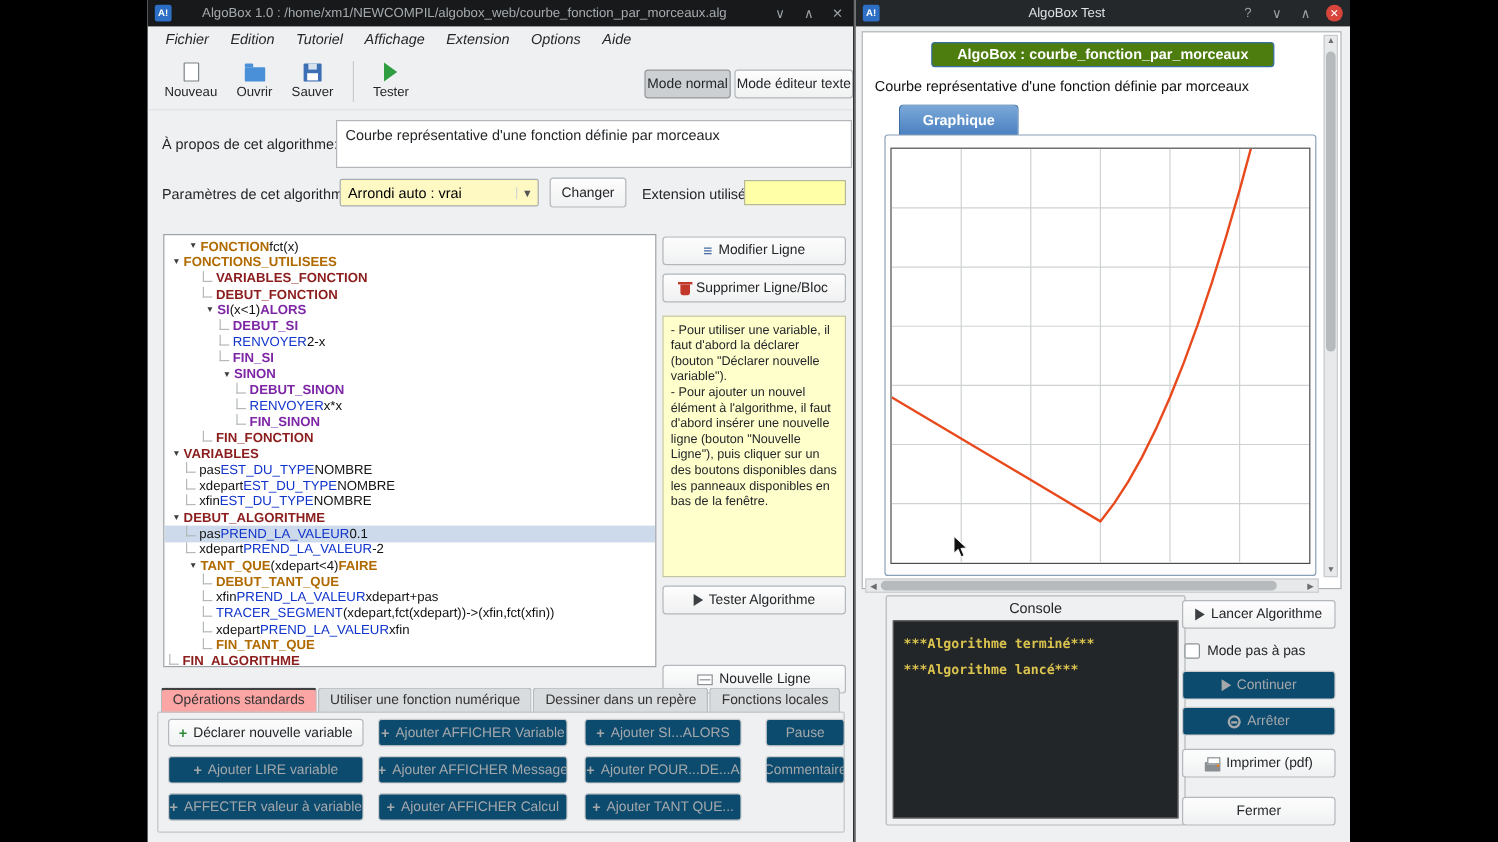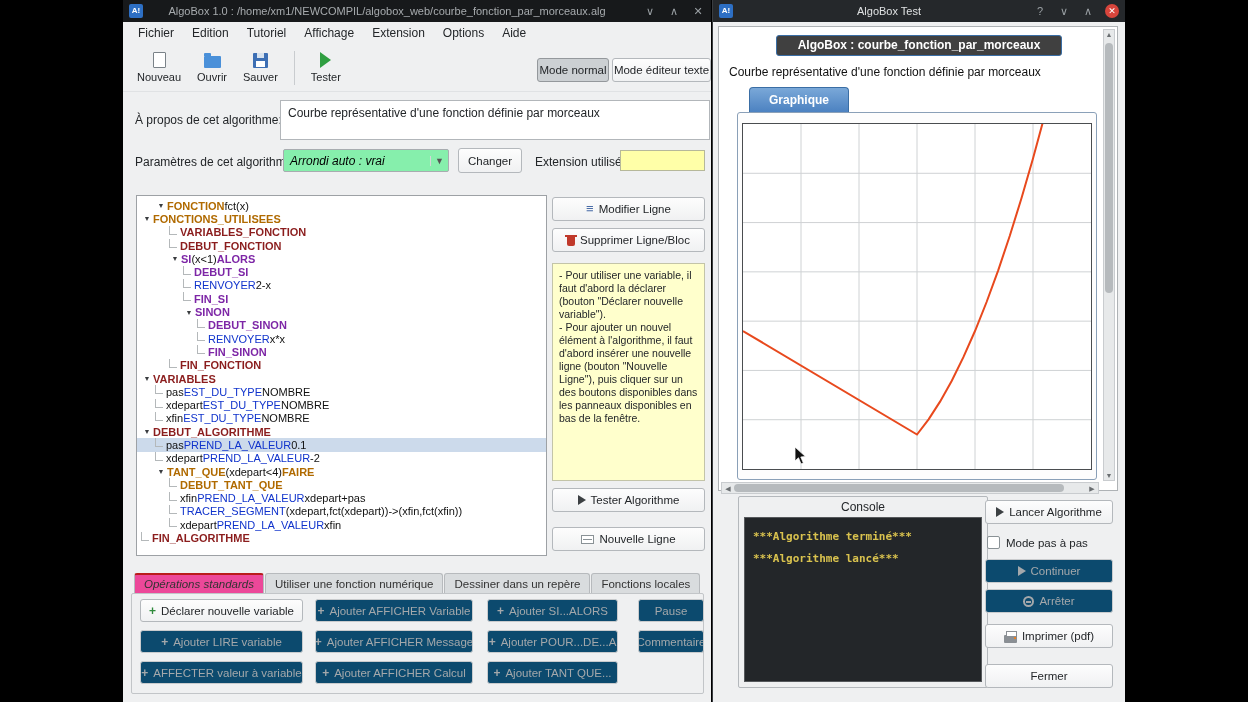--- a/index.html
+++ b/index.html
@@ -18,21 +18,21 @@
   #test-window .tb-title { color:#dfe1e2; }
   .logo { width:14px; height:14px; background:#2d6fc4; border-radius:2px; color:#fff;
           font-size:8px; font-weight:bold; text-align:center; line-height:14px; flex:none; }
   .tb-ctrls { position:absolute; right:6px; top:0; height:22px; display:flex; align-items:center; gap:10px; }
   .tb-ctrl { color:#9aa0a4; font-size:11px; width:14px; text-align:center; cursor:default; }
   .tb-ctrl.red-close { background:#d8453c; color:#fff; border-radius:50%; width:14px; height:14px;
                        line-height:14px; font-size:9px; }
 
   
   .menubar { position:absolute; left:0; top:22px; right:0; height:22px; display:flex;
-             align-items:center; padding-left:6px; }
+             align-items:center; padding-left:6px;font-style:italic; }
   .menu-item { font-size:12px; color:#232629; padding:0 9px; }
   .toolbar { position:absolute; left:0; top:44px; right:0; height:48px; display:flex;
              align-items:center; padding-left:6px; border-bottom:1px solid #e0e2e4; }
   .toolbtn { display:flex; flex-direction:column; align-items:center; gap:3px; padding:4px 8px;
              font-size:11px; color:#232629; }
   .tsep { width:1px; height:34px; background:#c9cccf; margin:0 8px; }
   .icon-new { width:13px; height:16px; background:#fff; border:1px solid #7a8288; border-radius:1px; }
   .icon-open { width:17px; height:12px; background:#4a90d9; border-radius:1px; position:relative; margin-top:4px; }
   .icon-open::before { content:""; position:absolute; left:0; top:-3px; width:7px; height:3px;
                        background:#4a90d9; border-radius:1px 1px 0 0; }
@@ -43,22 +43,22 @@
                border-bottom:8px solid transparent; }
   .mode-btn { position:absolute; top:58px; height:24px; font-size:11.5px; display:flex;
               align-items:center; justify-content:center; border:1px solid #b4b8bc; border-radius:3px;
               background:linear-gradient(#fdfdfd,#f0f1f2); color:#232629; padding:0 8px; white-space:nowrap; }
   .mode-btn.pressed { background:#ccd0d3; border-color:#94989c; }
 
   
   .field-label { position:absolute; font-size:12px; color:#232629; white-space:nowrap; }
   .about-box { position:absolute; left:157px; top:100px; width:430px; height:40px; background:#fff;
                border:1px solid #b2b6ba; font-size:12px; color:#232629; padding:5px 7px; }
-  .combo { position:absolute; left:160px; top:149px; width:166px; height:23px; background:#86efac;
-           border:1px solid #a8acb0; border-radius:2px; font-size:12px; display:flex; align-items:center;font-style:italic; }
+  .combo { position:absolute; left:160px; top:149px; width:166px; height:23px; background:#fef9c3;
+           border:1px solid #a8acb0; border-radius:2px; font-size:12px; display:flex; align-items:center; }
   .combo-text { flex:1; padding-left:6px; white-space:nowrap; overflow:hidden; }
   .combo-arrow { width:18px; text-align:center; color:#555; font-size:9px; border-left:1px solid #d4d6d8; }
   .btn { display:flex; align-items:center; justify-content:center; gap:5px;
          background:linear-gradient(#fdfdfd,#f0f1f2); border:1px solid #b4b8bc; border-radius:3px;
          font-size:11.5px; color:#232629; white-space:nowrap; overflow:hidden; }
   .btn.disabled { color:#a4a8ab; background:#0c4a6e; border-color:#c9cbcd; }
   #changer-btn { position:absolute; left:335px; top:148px; width:64px; height:25px; }
   .ext-field { position:absolute; left:497px; top:150px; width:85px; height:21px; background:#ffffa8;
                border:1px solid #b6b89a; font-size:11px; }
 
@@ -86,31 +86,31 @@
   .icon-play-sm { width:0; height:0; border-left:8px solid #3c4043; border-top:5px solid transparent;
                   border-bottom:5px solid transparent; }
   .icon-play-sm.gray { border-left-color:#a4a8ab; }
   .icon-newline { width:13px; height:9px; background:#fff; border:1px solid #8a9296; position:relative; }
   .icon-newline::before { content:""; position:absolute; left:1px; top:3px; right:1px; height:1px; background:#8a9296; }
 
   
   .tabs-row { position:absolute; left:11px; top:571px; height:23px; display:flex; align-items:flex-end; }
   .tab { font-size:11.5px; color:#333; padding:4px 9px 4px; border:1px solid #b7babd; border-bottom:none;
          background:#d9dcde; border-radius:3px 3px 0 0; margin-right:1px; white-space:nowrap; }
-  .tab.active { background:#ec4899; border-top:2px solid #b91c1c; padding-top:3px;font-style:italic; }
+  .tab.active { background:#fca5a5; border-top:2px solid #404040; padding-top:3px; }
   .actions-panel { position:absolute; left:8px; top:593px; width:573px; height:101px;
                    border:1px solid #c2c5c8; border-radius:2px; }
   .action-btn { position:absolute; height:23px; }
   .plus { color:#2f8a3b; font-weight:bold; font-size:12px; }
   .action-btn.disabled .plus { color:#a4a8ab; }
 
   
   .result-panel { position:absolute; left:5px; top:26px; width:400px; height:465px; background:#fff;
                   border:1px solid #aeb2b5; }
-  .pill { position:absolute; left:57px; top:8px; width:286px; height:21px; background:#404040;
+  .pill { position:absolute; left:57px; top:8px; width:286px; height:21px; background:#4d7c0f;
           border:1px solid #3a6ea5; border-radius:3px; color:#fff; font-weight:bold; font-size:12px;
           text-align:center; line-height:19px; white-space:nowrap; }
   .result-desc { position:absolute; left:10px; top:38px; font-size:12px; color:#111; white-space:nowrap; }
   .graph-tab { position:absolute; left:30px; top:60px; width:100px; height:26px;
                background:linear-gradient(#7aa8d8,#4a80c0); border:1px solid #3a6ea5; border-bottom:none;
                border-radius:4px 4px 0 0; color:#fff; font-weight:bold; font-size:12px; text-align:center;
                line-height:25px; }
   .graph-frame { position:absolute; left:18px; top:85px; width:360px; height:368px;
                  border:1px solid #8aa0b8; border-radius:3px; background:#fdfdfd; }
   .graph-plot { position:absolute; left:4px; top:10px; width:350px; height:347px; border:1px solid #4a4d50;
@@ -348,41 +348,46 @@
         <span class="c-black"> (xdepart,fct(xdepart))-&gt;(xfin,fct(xfin))</span>
       </div>
       <div class="tree-row">
         <span class="indent" style="width: 32px;"></span>
         <span class="tick"></span>
         <span class="c-black">xdepart </span>
         <span class="c-blue">PREND_LA_VALEUR</span>
         <span class="c-black"> xfin</span>
       </div>
       <div class="tree-row">
+        <span class="indent" style="width: 32px;"></span>
+        <span class="tick"></span>
+        <span class="c-orange bold">FIN_TANT_QUE</span>
+      </div>
+      <div class="tree-row">
         <span class="indent" style="width: 4px;"></span>
         <span class="tick"></span>
         <span class="c-maroon bold">FIN_ALGORITHME</span>
       </div>
     </div>
 
   <div class="btn side-btn" style="top:197px;">
     <span class="icon-list">≡</span>
     <span>Modifier Ligne</span>
   </div>
   <div class="btn side-btn" style="top:228px;">
     <span class="icon-trash"></span>
     <span>Supprimer Ligne/Bloc</span>
   </div>
   <div class="help-box">- Pour utiliser une variable, il faut d'abord la déclarer (bouton "Déclarer nouvelle variable").
 - Pour ajouter un nouvel élément à l'algorithme, il faut d'abord insérer une nouvelle ligne (bouton "Nouvelle Ligne"), puis cliquer sur un des boutons disponibles dans les panneaux disponibles en bas de la fenêtre.</div>
   <div class="btn side-btn" style="top:488px;">
     <span class="icon-play-sm"></span>
     <span>Tester Algorithme</span>
   </div>
-  <div class="btn side-btn" style="top:527px;justify-content:center;">
+  <div class="btn side-btn" style="top:554px;justify-content:center;">
     <span class="icon-newline"></span>
     <span>Nouvelle Ligne</span>
   </div>
 
   <div class="tabs-row">
       <span class="tab active">Opérations standards</span>
       <span class="tab">Utiliser une fonction numérique</span>
       <span class="tab">Dessiner dans un repère</span>
       <span class="tab">Fonctions locales</span>
     </div>

